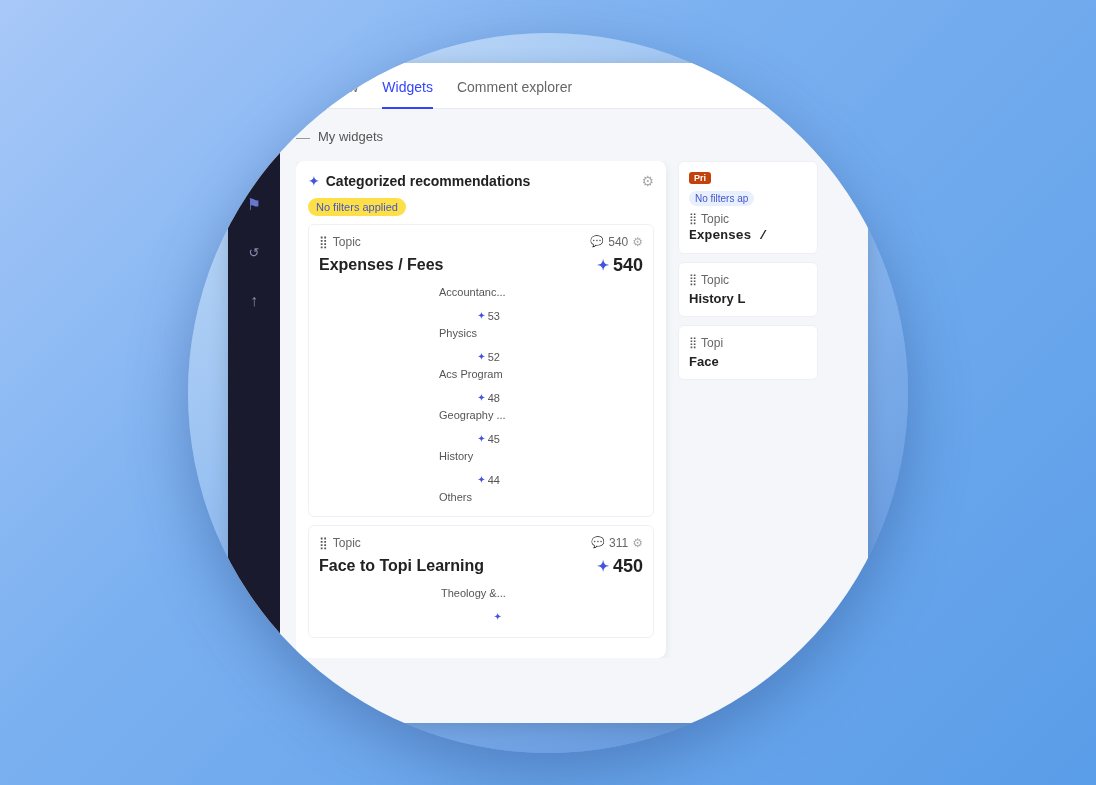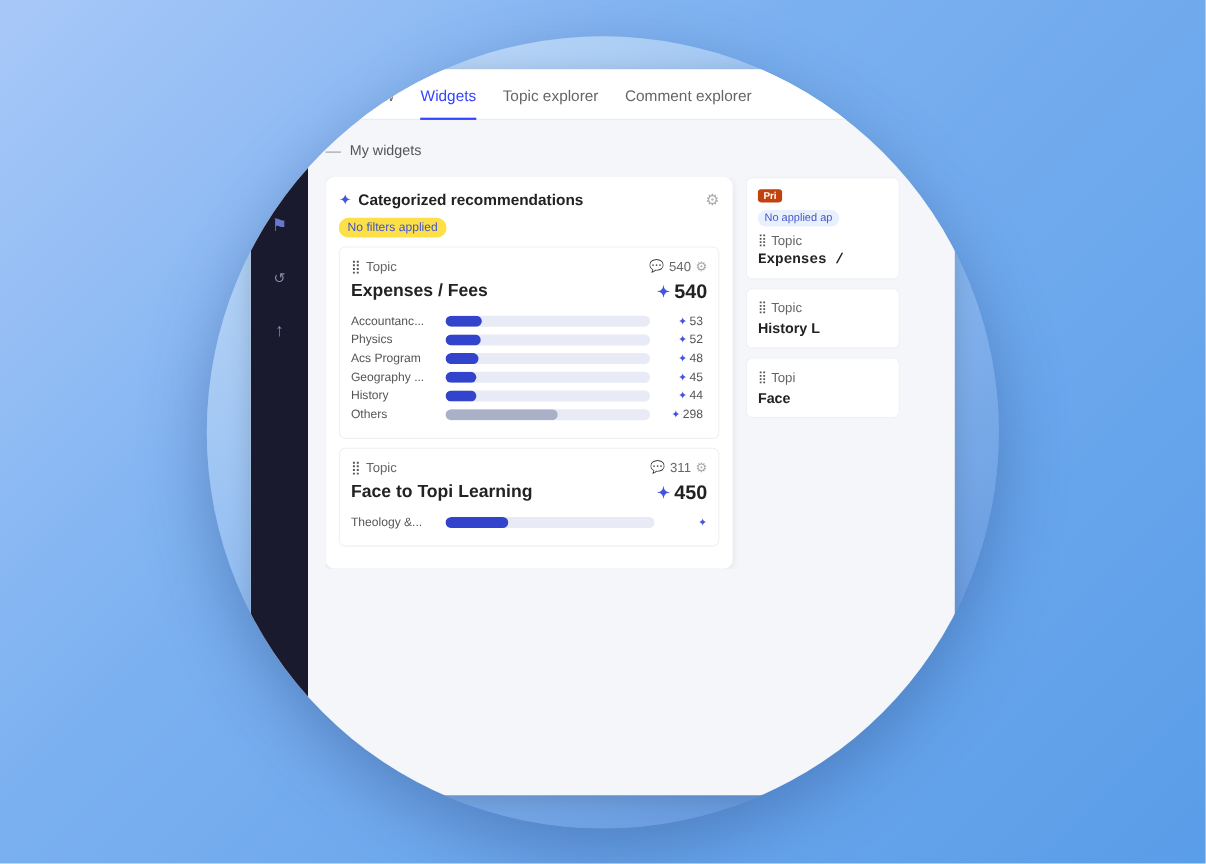--- a/index.html
+++ b/index.html
@@ -247,20 +247,21 @@
       color: #4455dd;
       font-size: 14px;
     }
 
     
     .bar-row {
       display: flex;
       align-items: center;
       margin-bottom: 5px;
       gap: 6px;
+      flex-direction: column;
     }
 
     .bar-label {
       font-size: 11px;
       color: #555;
       width: 80px;
       flex-shrink: 0;
       white-space: nowrap;
       overflow: hidden;
       text-overflow: ellipsis;
@@ -365,21 +366,20 @@
       <div class="sidebar-icon" style="color:#6677cc; font-size:16px;">⚑</div>
       <div class="sidebar-icon" style="color:#8888aa; font-size:13px;">↺</div>
       <div class="sidebar-icon" style="color:#8888aa; font-size:16px;">↑</div>
     </div>
 
     <div class="main-content">
 
       <div class="header-tabs">
         <div class="tab">Overview</div>
         <div class="tab active">Widgets</div>
-        <div class="tab">Topic explorer</div>
         <div class="tab">Comment explorer</div>
       </div>
 
       <div class="content-area">
 
         <div class="my-widgets-header">
           <span class="collapse-icon">—</span>
           <span class="my-widgets-label">My widgets</span>
         </div>
 
@@ -498,21 +498,21 @@
             </div>
 
           </div>
 
           <div style="flex: 0 0 140px; display:flex; flex-direction:column; gap:8px; overflow:hidden;">
 
             <div class="right-card" style="background:white; padding:10px;">
               <div style="display:flex; align-items:center; gap:4px; margin-bottom:4px;">
                 <span class="right-card-badge" style="background:#c2410c; color:white; font-size:9px; padding:1px 5px; border-radius:3px; font-weight:600;">Pri</span>
               </div>
-              <div class="right-no-filter">No applied ap</div>
+              <div class="right-no-filter">No filters ap</div>
               <div style="display:flex; align-items:center; gap:4px; margin-bottom:2px;">
                 <span style="font-size:11px; color:#555;">⣿</span>
                 <span style="font-size:12px; color:#666;">Topic</span>
               </div>
               <div style="font-size:13px; font-weight:700; color:#222;font-family:Liberation Mono, monospace;">Expenses /</div>
             </div>
 
             <div class="right-card" style="background:white; padding:10px;">
               <div style="display:flex; align-items:center; gap:4px; margin-bottom:4px;">
                 <span style="font-size:11px; color:#555;">⣿</span>

